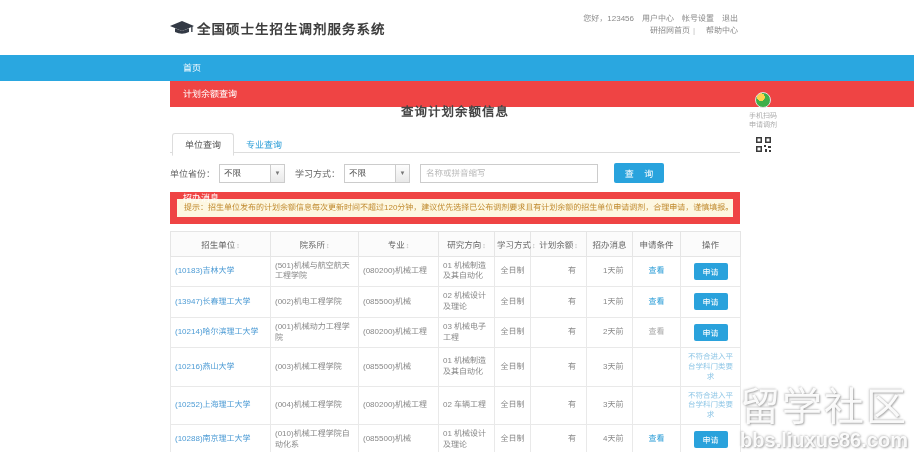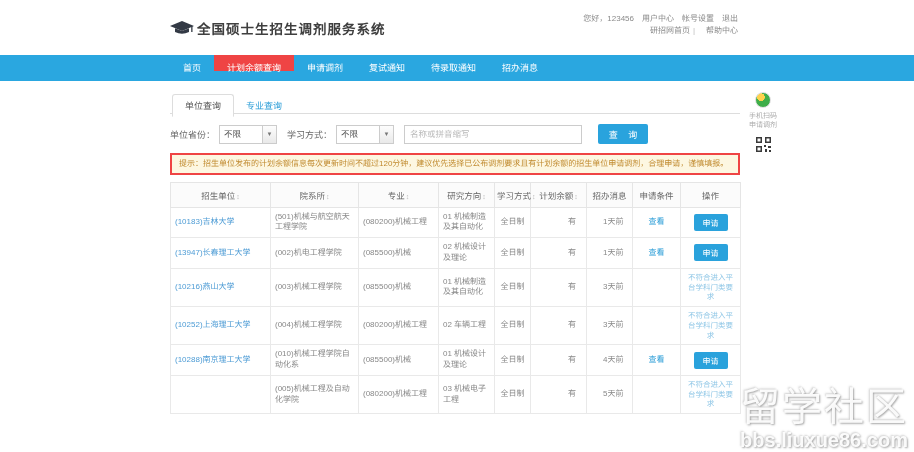--- a/index.html
+++ b/index.html
@@ -10,43 +10,43 @@
   
   .top-header { height:55px; background:#fff; position:relative; }
   .brand { position:absolute; left:170px; top:18px; display:flex; align-items:center; gap:3px; }
   .brand-title { font-size:13.5px; font-weight:bold; color:#3f3f3f; letter-spacing:1px; }
   .top-right { position:absolute; right:176px; top:13px; text-align:right; font-size:8px; color:#8a8a8a; line-height:1.55; }
   .top-right a { color:#8a8a8a; text-decoration:none; margin-left:8px; }
   .top-right .sep { color:#bbb; margin:0 3px; }
 
   
   .navbar { height:26px; background:#2aa7e0; }
-  .nav-inner { margin-left:170px; display:flex; height:16px; }
+  .nav-inner { margin-left:170px; display:flex; height:16px;flex-direction:column; }
   .nav-item { color:#fff; font-size:9px; line-height:26px; padding:0 13px; cursor:pointer; white-space:nowrap; }
   .nav-item.active { background:#ef4444; }
 
   
   .main { width:570px; margin-left:170px; }
   .page-title { text-align:center; font-size:12.5px; color:#444; font-weight:600; padding-top:20px; letter-spacing:1px; }
 
   .tabs { margin-top:12px; border-bottom:1px solid #ddd; height:21px; padding-left:2px; }
   .tab { display:inline-block; font-size:9px; padding:4px 12px; cursor:pointer; position:relative; top:1px; }
   .tab.active { color:#555; background:#fff; border:1px solid #ddd; border-bottom:1px solid #fff; border-radius:3px 3px 0 0; }
   .tab.inactive { color:#2f9fd8; }
 
   .filter-row { margin-top:10px; display:flex; align-items:center; font-size:9px; color:#666; }
   .filter-label { margin-right:4px; white-space:nowrap; }
-  .fake-select { width:58px; height:19px; border:1px solid #ccc; background:#fff; display:flex; align-items:stretch; margin-right:10px; cursor:pointer; }
+  .fake-select { width:66px; height:19px; border:1px solid #ccc; background:#fff; display:flex; align-items:stretch; margin-right:10px; cursor:pointer; }
   .fake-select .val { flex:1; font-size:8.5px; color:#555; line-height:17px; padding-left:4px; }
   .fake-select .caret { width:14px; border-left:1px solid #ccc; background:linear-gradient(#fdfdfd,#e9e9e9); display:flex; align-items:center; justify-content:center; font-size:6px; color:#777; }
   .kw-input { width:178px; height:19px; border:1px solid #ccc; font-size:8.5px; color:#555; padding:0 5px; margin-right:16px; }
   .kw-input::placeholder { color:#b9b9b9; }
   .search-btn { width:50px; height:20px; background:#29a3dd; color:#fff; border:none; font-size:9px; letter-spacing:4px; cursor:pointer; border-radius:2px; text-indent:4px; }
 
-  .notice { margin-top:9px; background:#fdf7e1; border:2px solid #ef4444; color:#c08a2e; font-size:8px; padding:4px 7px; line-height:1.2; white-space:nowrap; overflow:hidden; }
+  .notice { margin-top:9px; background:#fdf7e1; border:7px solid #ef4444; color:#c08a2e; font-size:8px; padding:4px 7px; line-height:1.2; white-space:nowrap; overflow:hidden; }
 
   
   table { margin-top:7px; width:570px; border-collapse:collapse; table-layout:fixed; }
   th { border:1px solid #e5e5e5; background:#fbfbfb; font-weight:normal; font-size:8.5px; color:#666; padding:6px 2px; text-align:center; white-space:nowrap; }
   th .sort { color:#b9b9b9; font-size:7px; margin-left:1px; }
   td { border:1px solid #e9e9e9; font-size:8px; color:#888; padding:4px 4px; vertical-align:middle; line-height:1.35; word-break:break-all; }
   td.c-unit a { color:#4e9cd5; text-decoration:none; }
   td.c-study, td.c-cond, td.c-action, td.c-updated { text-align:center; }
   td.c-quota { text-align:right; padding-right:10px; }
   td.c-updated { text-align:left; padding-left:16px;margin-top:32px; }
@@ -95,20 +95,21 @@
       <div class="nav-item">首页</div>
       <div class="nav-item active">计划余额查询</div>
       <div class="nav-item">申请调剂</div>
       <div class="nav-item">复试通知</div>
       <div class="nav-item">待录取通知</div>
       <div class="nav-item">招办消息</div>
     </div>
 </div>
 
 <div class="main">
+  <div class="page-title">查询计划余额信息</div>
 
   <div class="tabs" id="tabs"><div class="tab active">单位查询</div><div class="tab inactive">专业查询</div></div>
 
   <div class="filter-row">
     <span class="filter-label">单位省份：</span>
     <div class="fake-select">
       <span class="val">不限</span>
       <span class="caret">▼</span>
     </div>
     <span class="filter-label">学习方式：</span>
@@ -150,20 +151,31 @@
         </tr>
         <tr>
           <td class="c-unit"><a href="#">(13947)长春理工大学</a></td>
           <td>(002)机电工程学院</td>
           <td>(085500)机械</td>
           <td>02 机械设计及理论</td>
           <td class="c-study">全日制</td>
           <td class="c-quota">有</td>
           <td class="c-updated">1天前</td>
           <td class="c-cond"><a href="#" class="cond-link">查看</a></td>
+          <td class="c-action"><button class="apply-btn">申请</button></td>
+        </tr>
+        <tr>
+          <td class="c-unit"><a href="#">(10214)哈尔滨理工大学</a></td>
+          <td>(001)机械动力工程学院</td>
+          <td>(080200)机械工程</td>
+          <td>03 机械电子工程</td>
+          <td class="c-study">全日制</td>
+          <td class="c-quota">有</td>
+          <td class="c-updated">2天前</td>
+          <td class="c-cond"><span class="cond-muted">查看</span></td>
           <td class="c-action"><button class="apply-btn">申请</button></td>
         </tr>
         <tr>
           <td class="c-unit"><a href="#">(10216)燕山大学</a></td>
           <td>(003)机械工程学院</td>
           <td>(085500)机械</td>
           <td>01 机械制造及其自动化</td>
           <td class="c-study">全日制</td>
           <td class="c-quota">有</td>
           <td class="c-updated">3天前</td>

